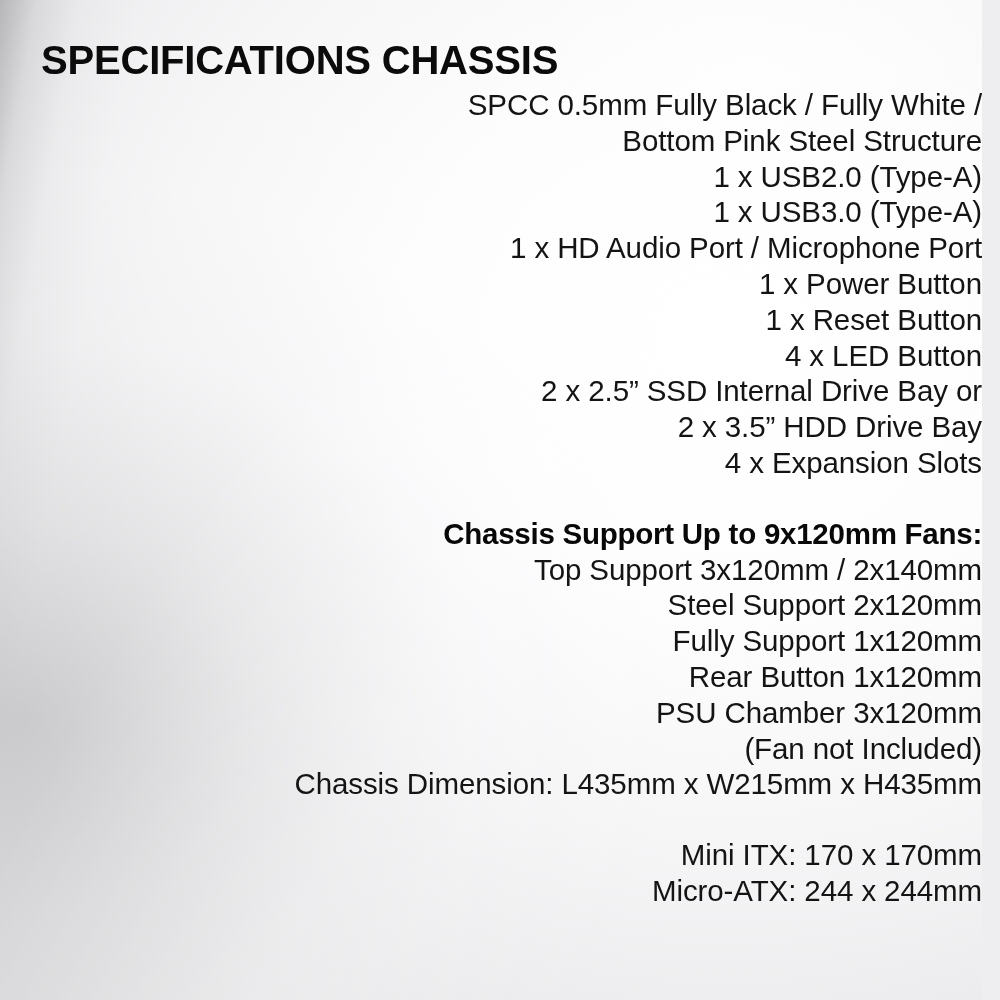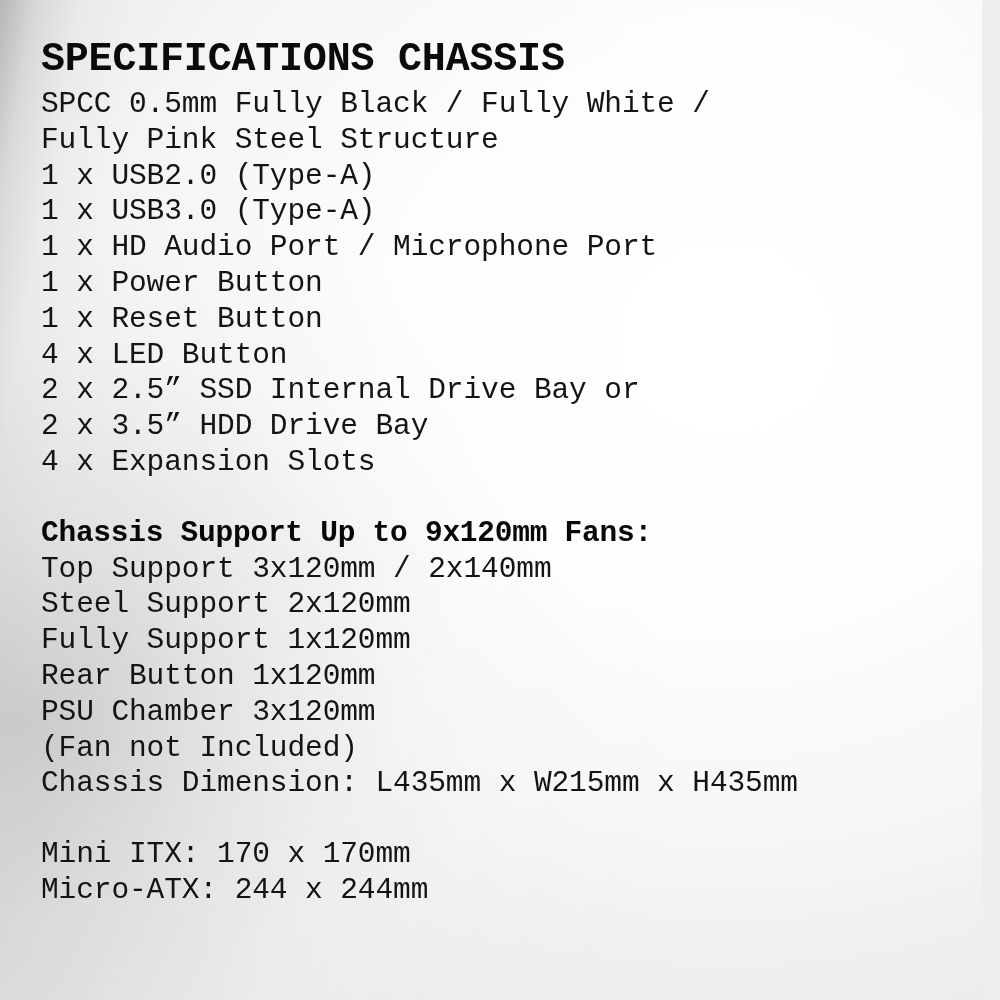--- a/index.html
+++ b/index.html
@@ -30,21 +30,20 @@
         rgba(255,255,255,0) 19%),
       radial-gradient(125% 105% at 74% 34%,
         #ffffff 0%,
         #fdfdfe 26%,
         #f6f6f7 47%,
         #ededef 64%,
         #e4e4e6 79%,
         #dcdcde 92%,
         #d7d7d9 100%),
       #e6e6e8;
-    font-family: Liberation Mono, monospace;
   }
 
   
   #spec-sheet::before {
     content: "";
     position: absolute;
     inset: 0;
     pointer-events: none;
     background: radial-gradient(85% 70% at 2% 72%,
         rgba(128,128,132,0.30) 0%,
@@ -81,20 +80,21 @@
     white-space: nowrap;
   }
 
   .spec-line {
     font-size: 29.5px;
     font-weight: normal;
     line-height: 35.8px;
     color: #141414;
     white-space: nowrap;
     letter-spacing: -0.1px;
+    text-align: right;
   }
 
   .spec-line.bold {
     font-weight: bold;
     color: #080808;
     letter-spacing: -0.25px;
   }
 
   .section-gap {
     height: 35px;
@@ -104,21 +104,21 @@
 <body>
 
 <div id="spec-sheet">
   <div id="content">
 
     <h1 class="spec-title">SPECIFICATIONS CHASSIS</h1>
 
     <div id="sections-container">
         <div class="spec-section">
           <div class="spec-line">SPCC 0.5mm Fully Black / Fully White /</div>
-          <div class="spec-line">Fully Pink Steel Structure</div>
+          <div class="spec-line">Bottom Pink Steel Structure</div>
           <div class="spec-line">1 x USB2.0 (Type-A)</div>
           <div class="spec-line">1 x USB3.0 (Type-A)</div>
           <div class="spec-line">1 x HD Audio Port / Microphone Port</div>
           <div class="spec-line">1 x Power Button</div>
           <div class="spec-line">1 x Reset Button</div>
           <div class="spec-line">4 x LED Button</div>
           <div class="spec-line">2 x 2.5” SSD Internal Drive Bay or</div>
           <div class="spec-line">2 x 3.5” HDD Drive Bay</div>
           <div class="spec-line">4 x Expansion Slots</div>
         </div>

